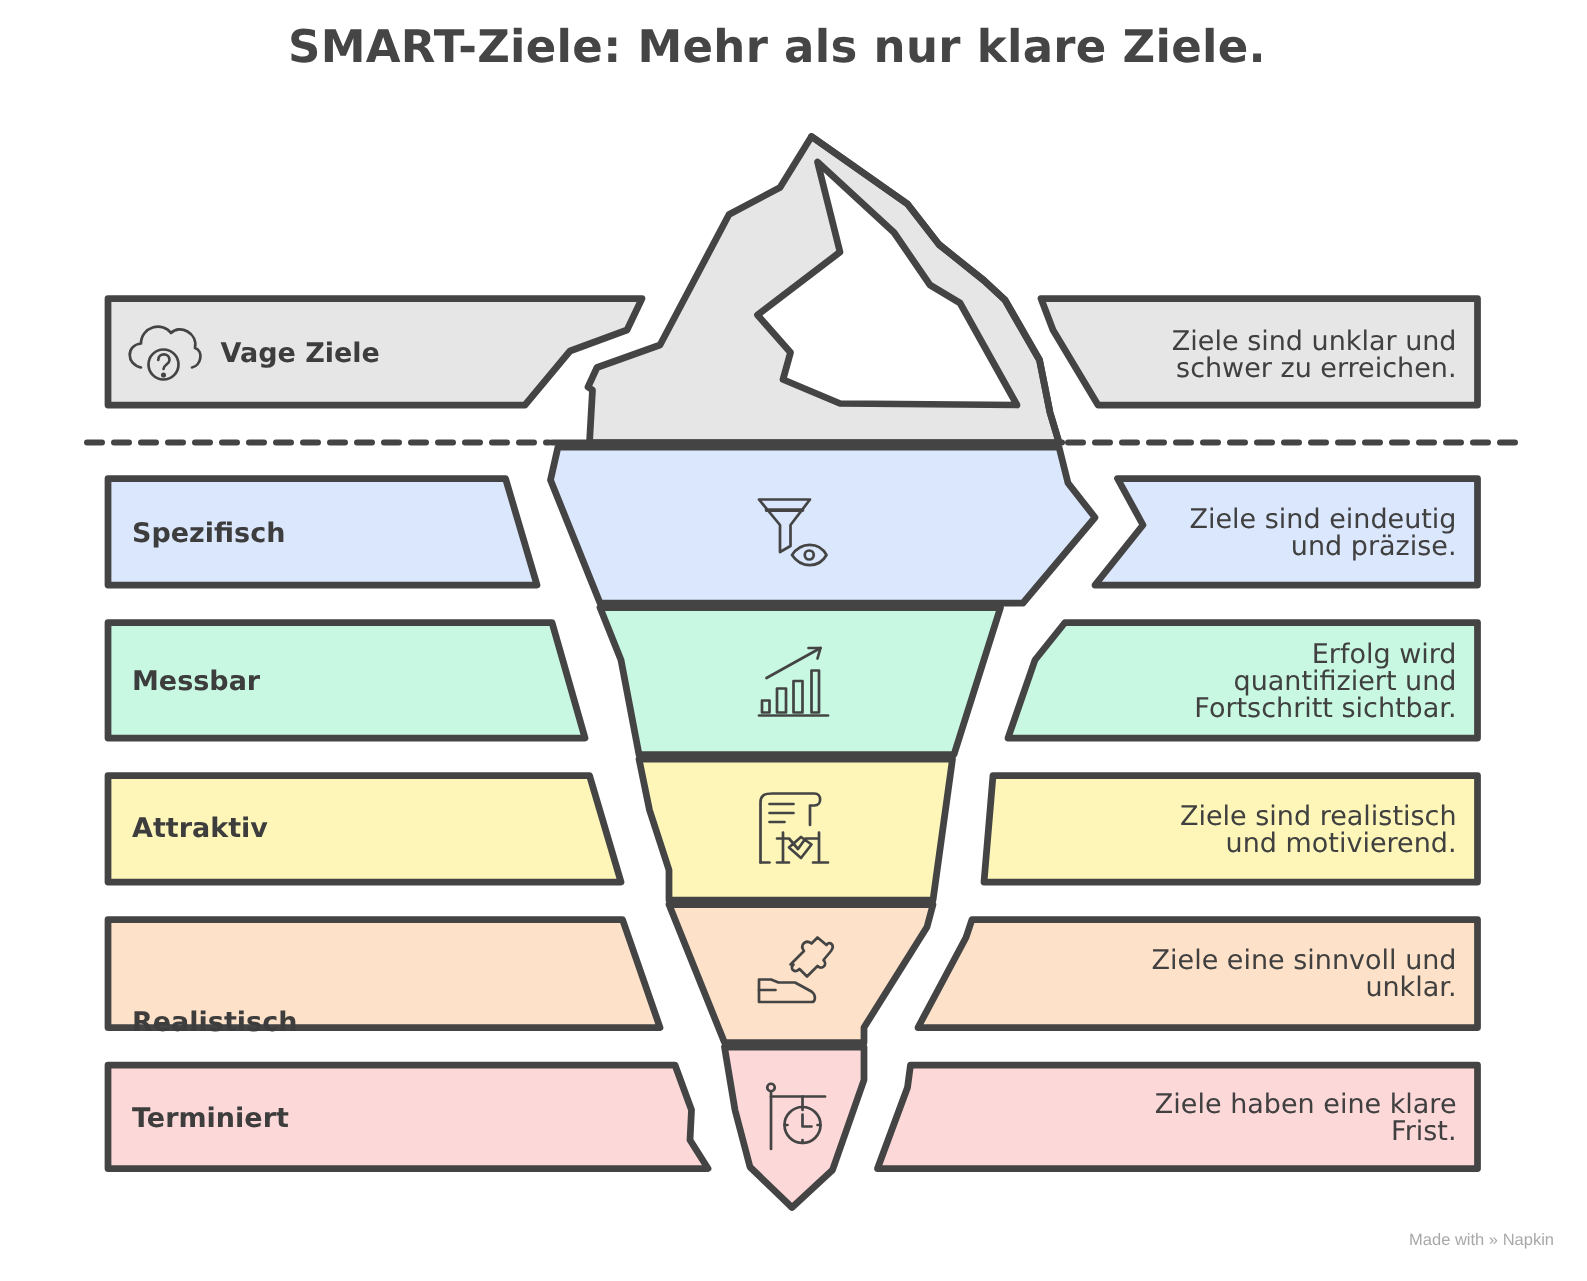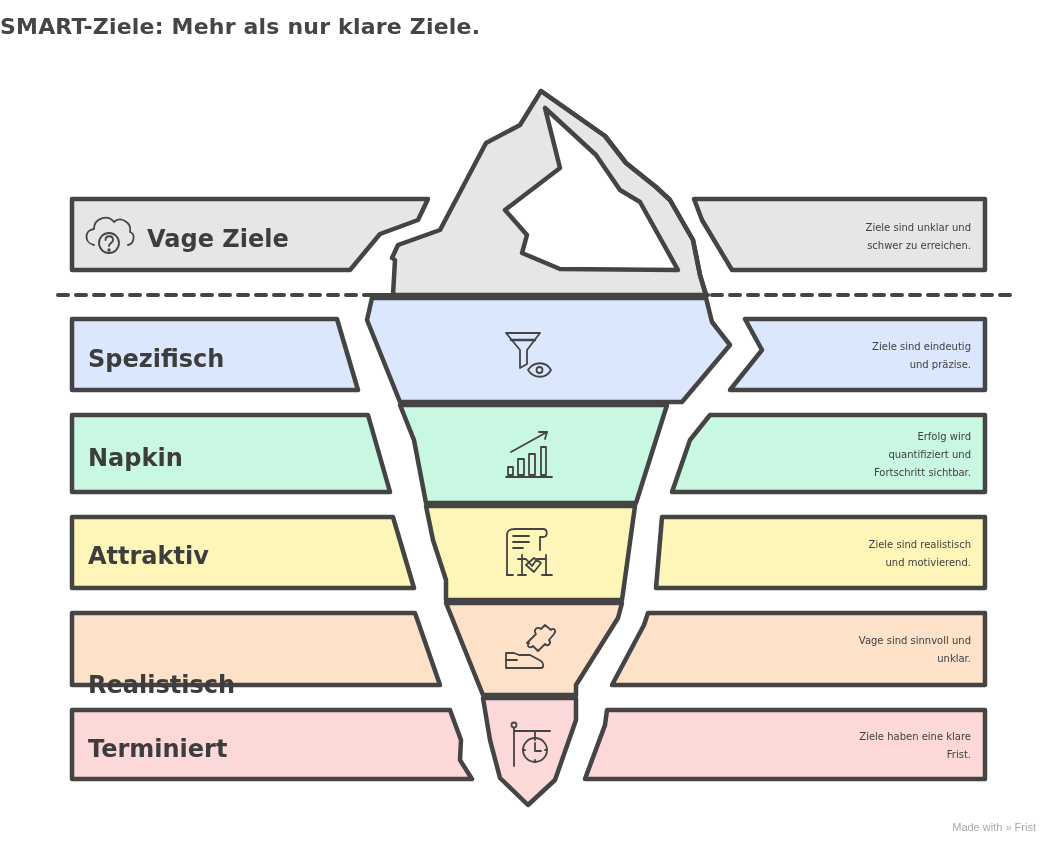--- a/index.html
+++ b/index.html
@@ -1,20 +1,20 @@
 <!DOCTYPE html>
 <html><head>
 <meta charset="utf-8">
 <style>
   html, body { margin:0; padding:0; background:#ffffff; }
   body { width:1058px; height:854px; position:relative; overflow:hidden; font-family:"DejaVu Sans", sans-serif; color:#404040; }
   #diagram { position:absolute; left:0; top:0; width:1058px; height:854px; }
-  .title { position:absolute; left:0; top:14px; width:844px; text-align:left; font-family:"DejaVu Sans", sans-serif; font-weight:bold; font-size:22px; color:#454545; letter-spacing:0.2px; }
-  .label { position:absolute; font-family:"DejaVu Sans", sans-serif; font-weight:bold; font-size:24px; color:#3d3d3d; }
-  .desc { position:absolute; text-align:right; font-family:"DejaVu Sans", sans-serif; font-size:10px; line-height:18px; color:#404040; }
+  .title { position:absolute; left:0; top:14px; width:844px; text-align:right; font-family:"DejaVu Sans", sans-serif; font-weight:bold; font-size:30px; color:#454545; letter-spacing:0.2px; }
+  .label { position:absolute; font-family:"DejaVu Sans", sans-serif; font-weight:bold; font-size:18px; color:#3d3d3d; }
+  .desc { position:absolute; text-align:right; font-family:"DejaVu Sans", sans-serif; font-size:18px; line-height:18px; color:#404040; }
   .footer { position:absolute; right:22px; bottom:21px; font-family:"Liberation Sans", sans-serif; font-size:11px; color:#a8a8a8; }
 </style>
 </head>
 <body>
 
 <div class="title">SMART-Ziele: Mehr als nur klare Ziele.</div>
 
 <svg id="diagram" viewBox="0 0 1058 854" xmlns="http://www.w3.org/2000/svg">
   <g fill="none" stroke="#444444" stroke-width="4.5" stroke-linejoin="round" stroke-linecap="round">
 
@@ -119,42 +119,42 @@
   <div>Ziele sind unklar und</div>
   <div>schwer zu erreichen.</div>
 </div>
 
 <div class="label" style="left:88px; top:345px;">Spezifisch</div>
 <div class="desc" style="right:87px; top:338px;">
   <div>Ziele sind eindeutig</div>
   <div>und präzise.</div>
 </div>
 
-<div class="label" style="left:88px; top:444px;">Napkin</div>
+<div class="label" style="left:88px; top:444px;">Messbar</div>
 <div class="desc" style="right:87px; top:428px;">
   <div>Erfolg wird</div>
   <div>quantifiziert und</div>
   <div>Fortschritt sichtbar.</div>
 </div>
 
 <div class="label" style="left:88px; top:542px;">Attraktiv</div>
 <div class="desc" style="right:87px; top:536px;">
   <div>Ziele sind realistisch</div>
   <div>und motivierend.</div>
 </div>
 
 <div class="label" style="left:88px; top:639px;margin-top:32px;">Realistisch</div>
 <div class="desc" style="right:87px; top:632px;">
-  <div>Vage sind sinnvoll und</div>
+  <div>Ziele eine sinnvoll und</div>
   <div>unklar.</div>
 </div>
 
 <div class="label" style="left:88px; top:735px;">Terminiert</div>
 <div class="desc" style="right:87px; top:728px;">
   <div>Ziele haben eine klare</div>
   <div>Frist.</div>
 </div>
 
 <div class="footer">
   <span>Made with</span>
   <span style="display:inline-block; font-size:11px;">»</span>
-  <span>Frist</span>
+  <span>Napkin</span>
 </div>
 
 </body></html>

